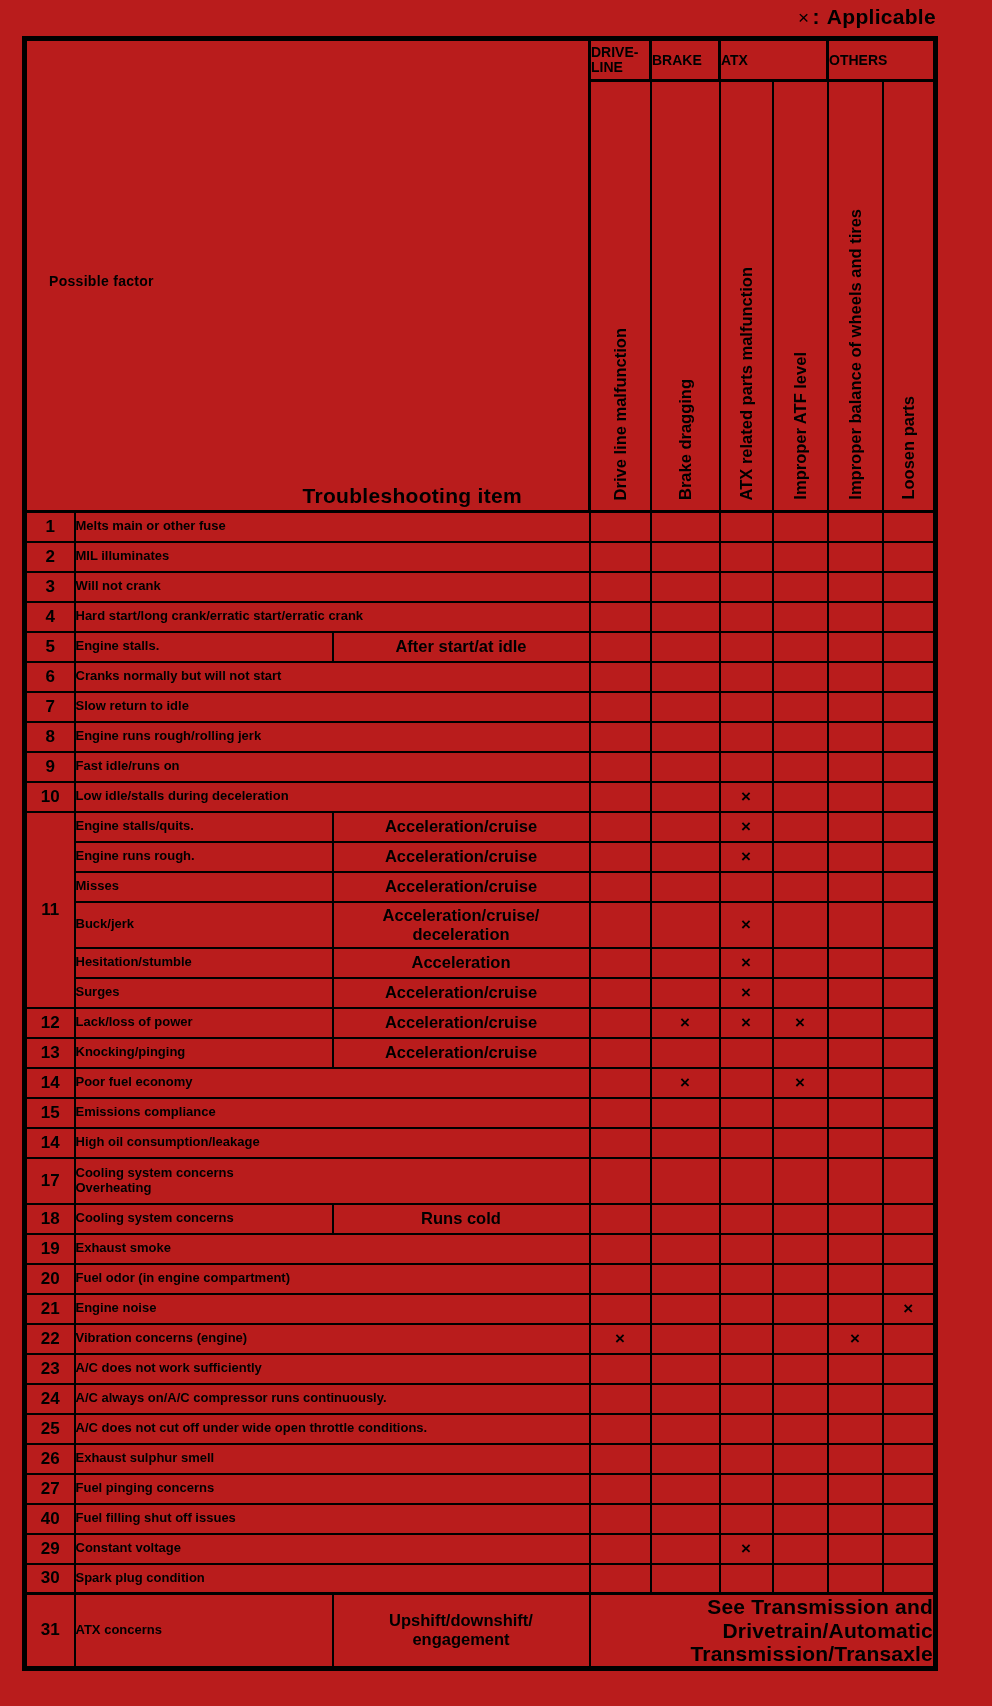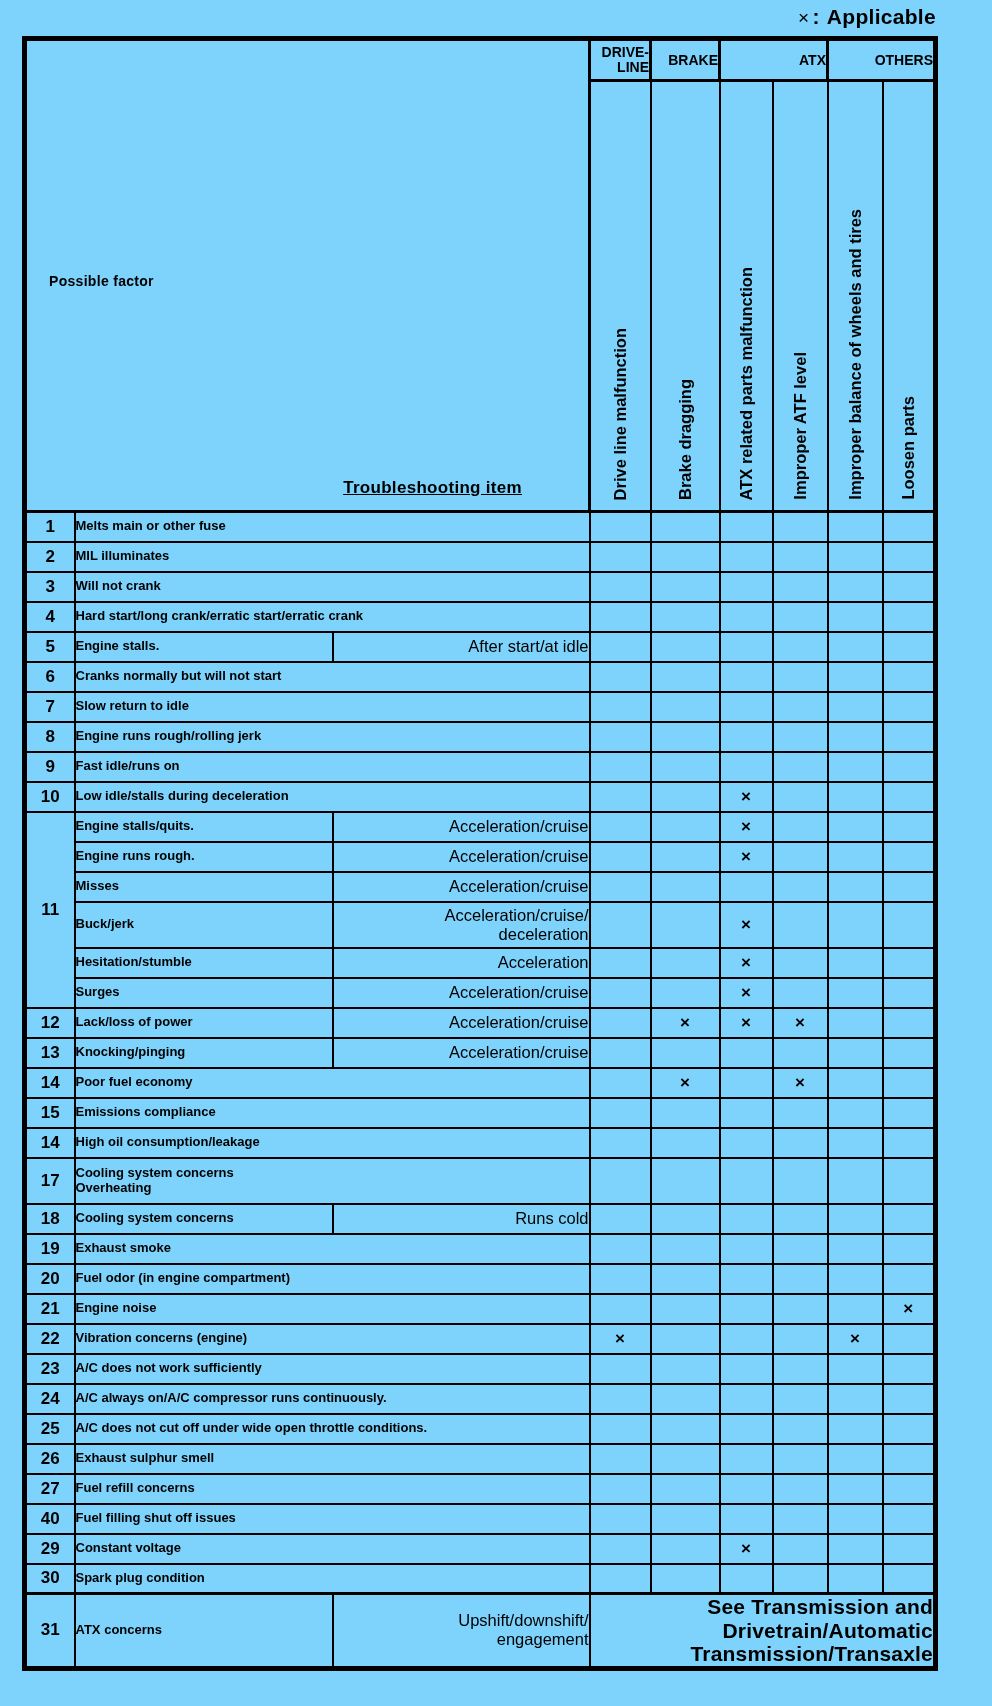--- a/index.html
+++ b/index.html
@@ -2,21 +2,21 @@
 <html><head>
 <meta charset="utf-8">
 <style>
   html,body{margin:0;padding:0;background:#fff;}
   body{
     width:992px;height:1706px;
     font-family:"Liberation Sans",sans-serif;
     color:#000;
     -webkit-font-smoothing:antialiased;
   }
-  .page{position:relative;width:992px;height:1706px;background:#7dd3fc;overflow:hidden;}
+  .page{position:relative;width:992px;height:1706px;background:#b91c1c;overflow:hidden;}
 
   
   .legend{
     position:absolute;top:5px;right:56px;
     font-size:21px;font-weight:bold;letter-spacing:.3px;
   }
   .legend .sym{font-weight:normal;font-size:19px;margin-right:3px;}
   .legend .sep{margin-right:7px;}
 
   
@@ -29,35 +29,35 @@
   table.tt td, table.tt th{
     border:2px solid #000;
     padding:0;
     vertical-align:middle;
     overflow:hidden;
   }
 
   
   tr.group-row{height:42px;}
   .ghead{
-    font-size:14px;font-weight:bold;text-align:right;
+    font-size:14px;font-weight:bold;text-align:left;
     white-space:pre-line;line-height:1.05;
     border-width:3px !important;
   }
   .factor-cell{
     vertical-align:top;text-align:left;position:relative;
     border-width:3px !important;
   }
   .possible-factor{
     padding:10px 0 0 22px;
     font-size:14px;font-weight:bold;letter-spacing:.3px;
   }
   .troubleshooting-item{
-    position:absolute;bottom:12px;right:66px;
-    font-size:17px;font-weight:bold;letter-spacing:.3px;text-decoration:underline;
+    position:absolute;bottom:2px;right:66px;
+    font-size:21px;font-weight:bold;letter-spacing:.3px;
   }
   tr.vlabel-row th{height:428px;position:relative;border-bottom-width:3px;}
   .vlabel{
     position:absolute;bottom:10px;left:50%;
     writing-mode:vertical-rl;
     transform:translateX(-50%) rotate(180deg);
     white-space:nowrap;
     font-size:16.5px;font-weight:bold;
   }
 
@@ -65,22 +65,22 @@
   tbody tr{height:30px;}
   tbody tr.tall{height:46px;}
   tbody tr.last-row{height:62px;}
   tbody tr.last-row td{border-top-width:3px;}
   td.num{text-align:center;font-size:17px;font-weight:bold;}
   td.item{
     text-align:left;padding-left:17px;padding-right:4px;
     font-size:13px;font-weight:bold;white-space:pre-line;line-height:1.15;
   }
   td.sub{
-    text-align:right;padding-left:13px;padding-right:4px;
-    font-size:16.5px;font-weight:normal;white-space:pre-line;line-height:1.15;
+    text-align:center;padding-left:13px;padding-right:4px;
+    font-size:16.5px;font-weight:bold;white-space:pre-line;line-height:1.15;
   }
   td.mark{text-align:center;font-size:17px;font-weight:bold;}
   td.mark-first{border-left-width:3px;}
   td.note{
     text-align:right;font-size:21px;font-weight:bold;
     white-space:pre-line;line-height:1.12;letter-spacing:.2px;
   }
 </style>
 </head>
 <body>
@@ -449,21 +449,21 @@
           <td class="item" colspan="2">Exhaust sulphur smell</td>
           <td class="mark mark-first"></td>
           <td class="mark"></td>
           <td class="mark"></td>
           <td class="mark"></td>
           <td class="mark"></td>
           <td class="mark"></td>
         </tr>
         <tr>
           <td class="num">27</td>
-          <td class="item" colspan="2">Fuel refill concerns</td>
+          <td class="item" colspan="2">Fuel pinging concerns</td>
           <td class="mark mark-first"></td>
           <td class="mark"></td>
           <td class="mark"></td>
           <td class="mark"></td>
           <td class="mark"></td>
           <td class="mark"></td>
         </tr>
         <tr>
           <td class="num">40</td>
           <td class="item" colspan="2">Fuel filling shut off issues</td>

